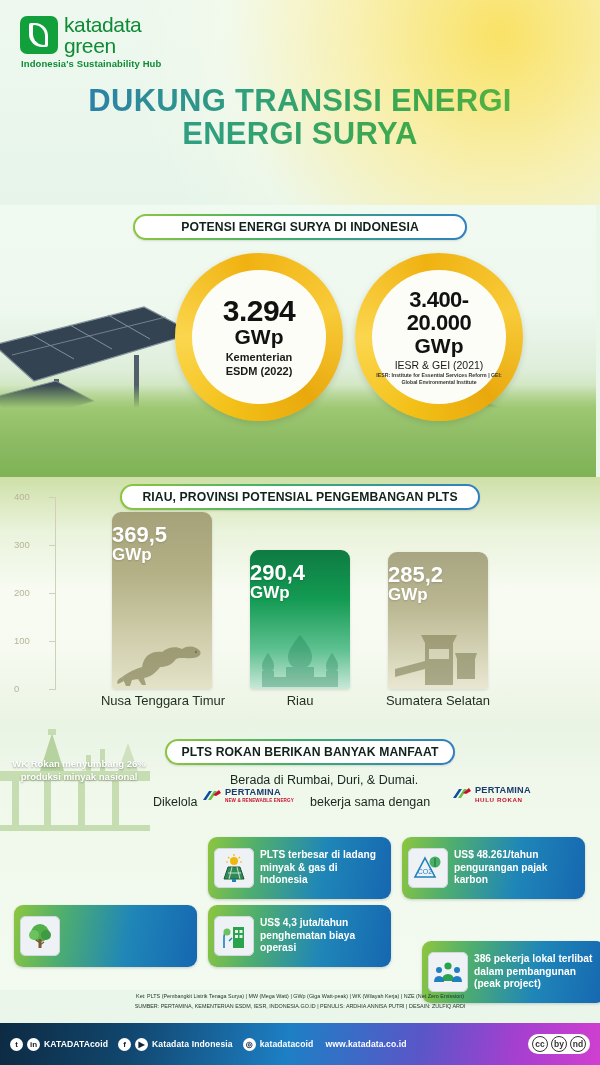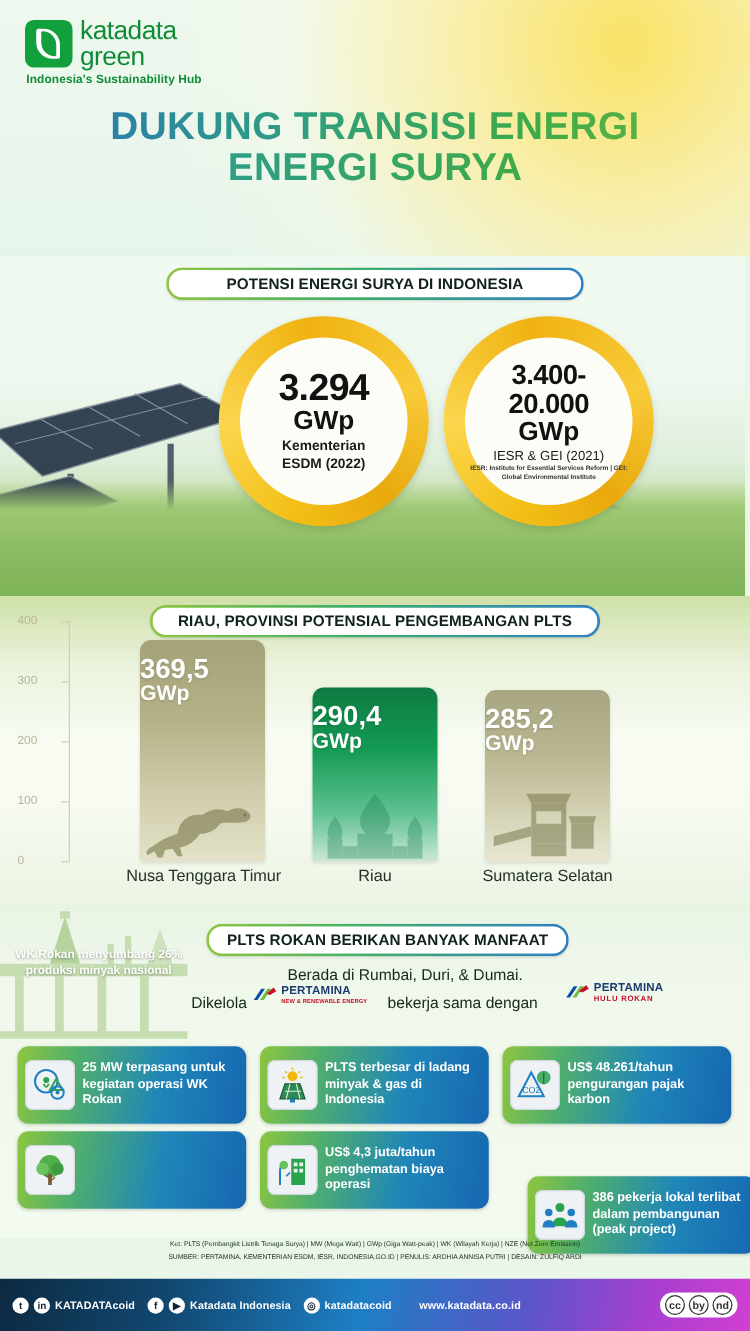--- a/index.html
+++ b/index.html
@@ -347,33 +347,20 @@
         <path d="M1 11 L7 2 L10 2 L4 11 Z" fill="#0b4ea2"></path>
         <path d="M6 11 L12 2 L15 2 L9 11 Z" fill="#6cbe45"></path>
         <path d="M11 6 L17 1 L19 4 L14 7 Z" fill="#c8102e"></path>
       </svg>
       <div class="ptm-txt">
         <div class="p1">PERTAMINA</div>
         <div class="p2b">HULU ROKAN</div>
       </div>
     </div>
 
-    <div class="card" style="left:14px; top:112px;">
-      <div class="card-ico">
-        <svg width="30" height="30" viewBox="0 0 30 30">
-          <circle cx="12" cy="12" r="9" fill="none" stroke="#1f7fc0" stroke-width="1.6"></circle>
-          <circle cx="12" cy="11" r="2.4" fill="#2aa34f"></circle>
-          <path d="M10 14 q2 5 4 0" stroke="#2aa34f" stroke-width="1.5" fill="none"></path>
-          <path d="M20 10 l5 9 h-10 z" fill="none" stroke="#2aa34f" stroke-width="1.6"></path>
-          <circle cx="21" cy="21" r="5" fill="none" stroke="#1f7fc0" stroke-width="1.6"></circle>
-          <circle cx="21" cy="21" r="1.6" fill="#1f7fc0"></circle>
-        </svg>
-      </div>
-      <div class="card-txt">25 MW terpasang untuk kegiatan operasi WK Rokan</div>
-    </div>
 
     <div class="card" style="left:208px; top:112px;">
       <div class="card-ico">
         <svg width="30" height="30" viewBox="0 0 30 30">
           <circle cx="15" cy="8" r="4" fill="#f0b80e"></circle>
           <path d="M15 1 v2 M9 4 l1.4 1.4 M21 4 l-1.4 1.4 M7 9 h2 M21 9 h2" stroke="#f0b80e" stroke-width="1.2"></path>
           <path d="M5 26 L9 14 h12 l4 12 z" fill="#2e8b57" stroke="#1a5c38" stroke-width="1"></path>
           <path d="M9 20 h13 M13 14 l-3 12 M18 14 l3 12" stroke="#d9ead5" stroke-width="0.9"></path>
           <rect x="13" y="26" width="4" height="3" fill="#1f7fc0"></rect>
         </svg>
@@ -447,21 +434,21 @@
     </div>
     <div class="fgrp">
       <span class="sico">f</span>
       <span class="sico">▶</span>
       <span class="fhandle">Katadata Indonesia</span>
     </div>
     <div class="fgrp">
       <span class="sico">◎</span>
       <span class="fhandle">katadatacoid</span>
     </div>
-    <span class="fhandle" style="margin-left:12px;">www.katadata.co.id</span>
+    <span class="fhandle" style="margin-left:2px;">www.katadata.co.id</span>
     <div class="cc">
       <span>cc</span>
       <span>by</span>
       <span>nd</span>
     </div>
   </div>
 
 </div>
 
 </body></html>

